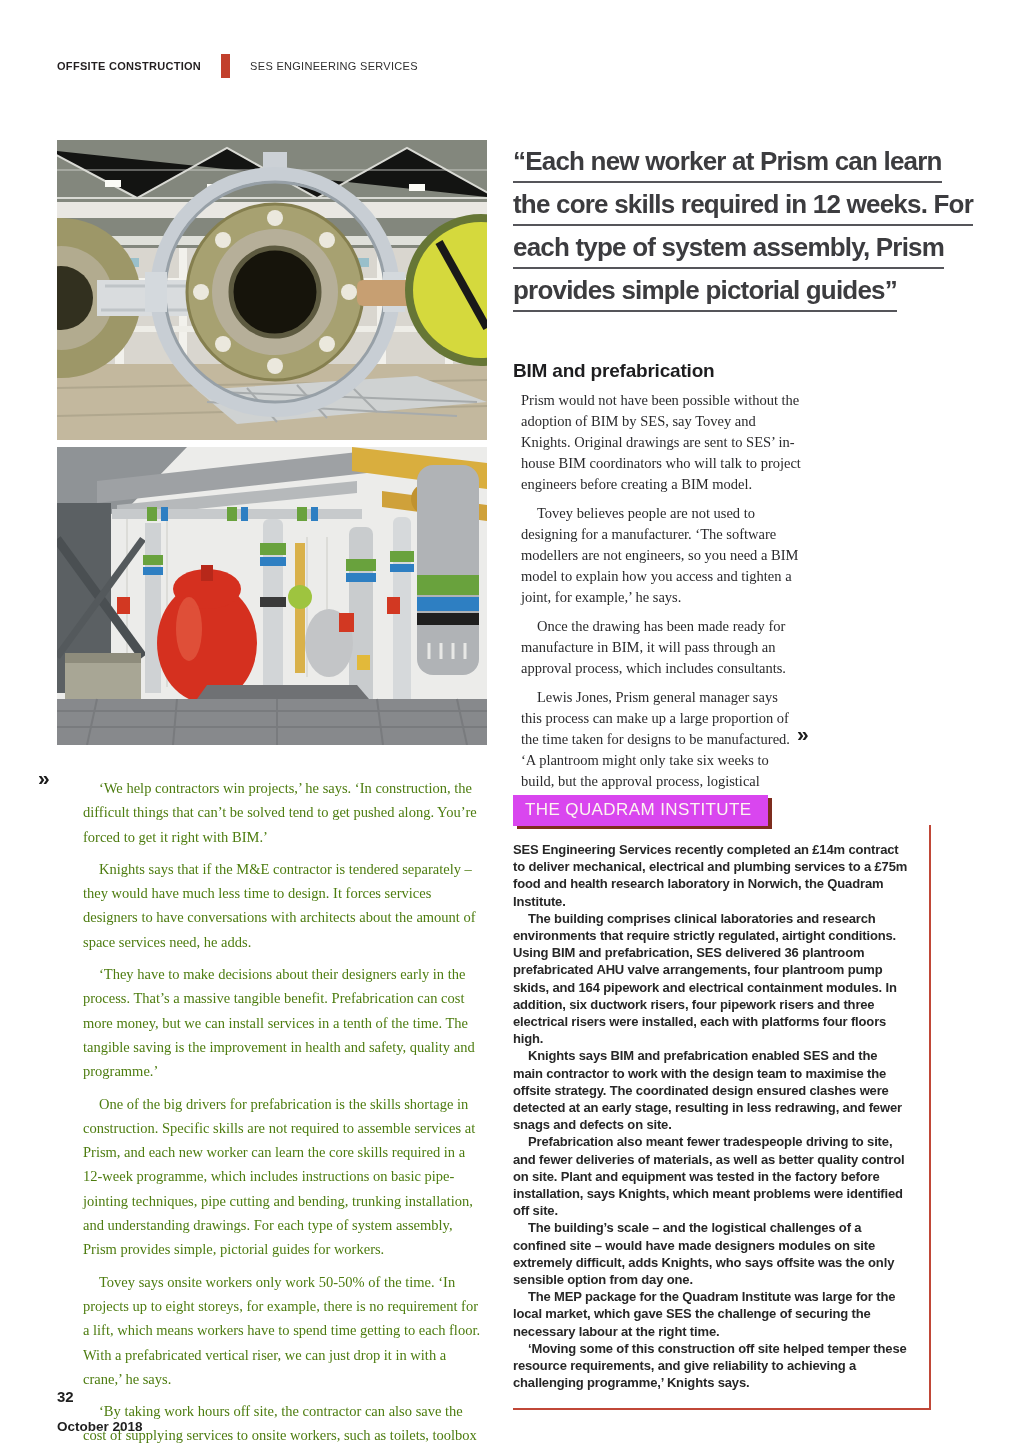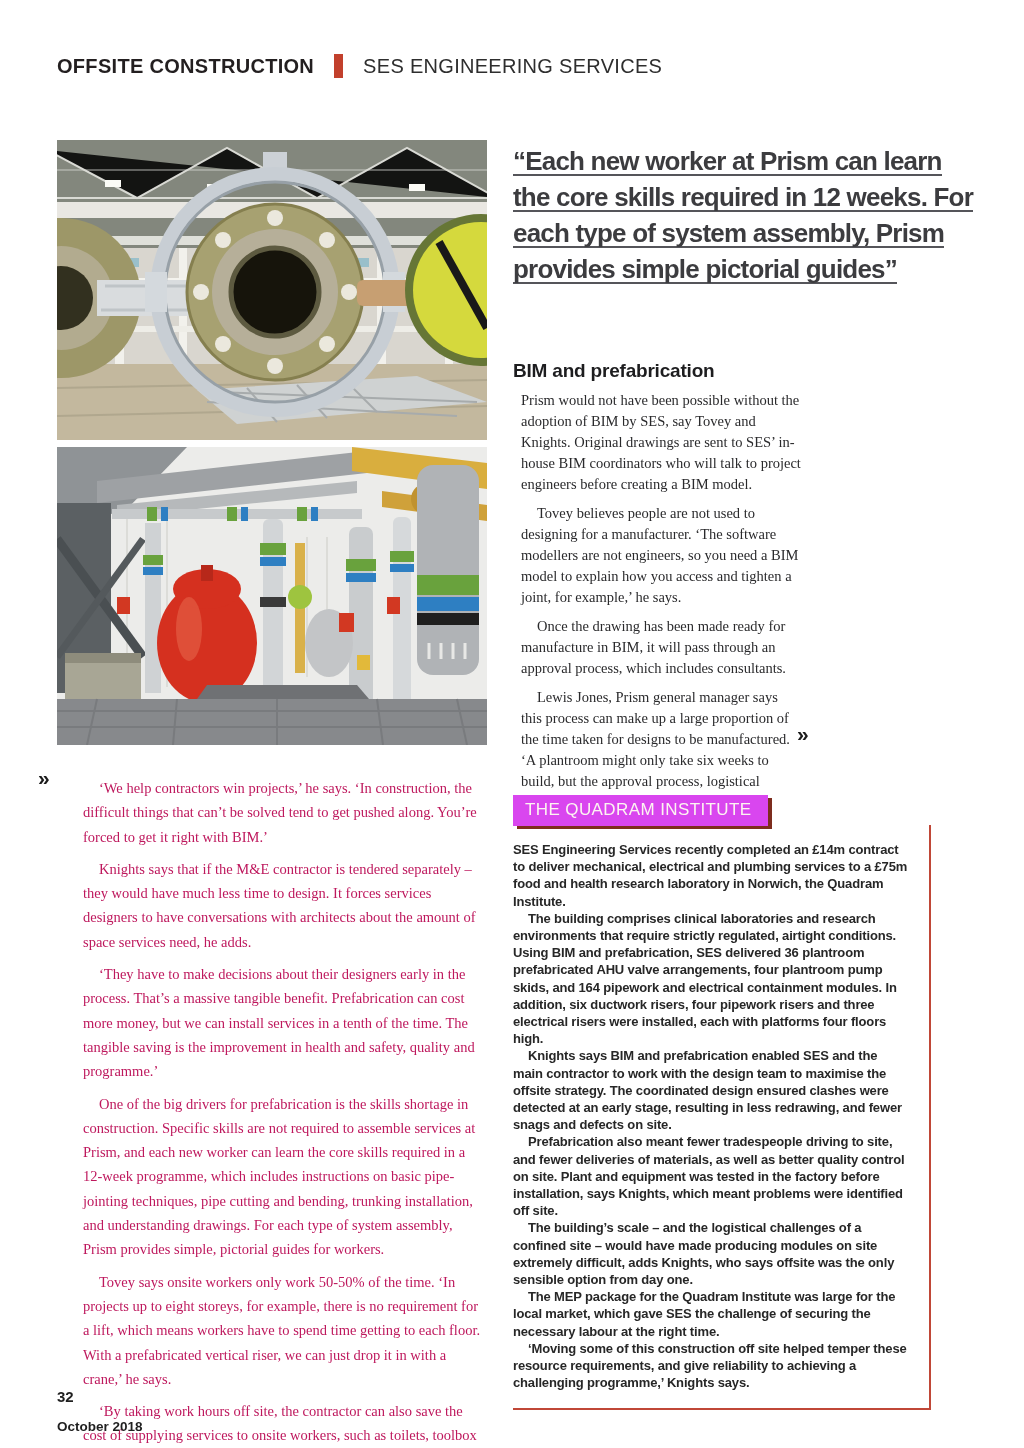--- a/index.html
+++ b/index.html
@@ -9,39 +9,39 @@
     background:#ffffff;
     margin:0 auto;
     overflow:hidden;
     font-family:"Liberation Sans", sans-serif;
     color:#231f20;
   }
   
   .kicker{
     position:absolute;left:57px;top:54px;
     display:flex;align-items:center;gap:20px;
-    font-size:20px;letter-spacing:.3px;
+    font-size:11px;letter-spacing:.3px;
   }
   .kicker .section{font-weight:bold;color:#231f20;}
   .kicker .bar{width:9px;height:24px;background:#c2402c;}
   .kicker .subsection{font-weight:400;color:#2e2e2e;}
   
   .photo{position:absolute;left:57px;overflow:hidden;background:#d6d3cb;}
   .photo.one{top:140px;width:430px;height:300px;}
   .photo.two{top:447px;width:430px;height:298px;}
   .photo svg{display:block;}
   
   .pullquote{
     position:absolute;left:513px;top:148px;width:430px;
     font-weight:700;font-size:26px;letter-spacing:-.8px;
     color:#3c3c3f;line-height:1;
   }
   .pullquote .ql{
     display:table;
-    margin-bottom:8px;
+    padding-bottom:7px;margin-bottom:8px;
     border-bottom:2px solid #55555a;
     white-space:nowrap;
   }
   
   .bim{position:absolute;left:513px;top:360px;width:296px;}
   .bim h3{
     margin:0 0 6px 0;font-size:19px;font-weight:700;color:#1d1d1f;
     letter-spacing:-.2px;
   }
   .serif-par{
@@ -49,21 +49,21 @@
     font-size:14.5px;line-height:21px;color:#2a2a2c;
     margin:8px;text-align:left;
   }
   .bim .serif-par + .serif-par{text-indent:16px;}
   .cont-marker{
     position:absolute;left:797px;top:722px;
     font-size:21px;font-weight:700;color:#1b1b1b;
   }
   
   .leftcol{position:absolute;left:75px;top:768px;width:420px;}
-  .leftcol .serif-par{font-size:14.5px;line-height:24.3px;color:#be185d;}
+  .leftcol .serif-par{font-size:14.5px;line-height:24.3px;color:#4d7c0f;}
   .leftcol .serif-par + .serif-par{text-indent:16px;}
   .lead-marker{
     position:absolute;left:38px;top:766px;
     font-size:21px;font-weight:700;color:#1b1b1b;
   }
   .leftcol .serif-par:first-child{text-indent:16px;}
   
   .sidebar{position:absolute;left:513px;top:795px;width:438px;}
   .sidebar-tab{
     display:inline-block;position:relative;z-index:2;
@@ -316,21 +316,21 @@
     <p class="serif-par">‘By taking work hours off site, the contractor can also save the cost of supplying services to onsite workers, such as toilets, toolbox talks, safety inductions and welfare facilities,’ says Tovey.</p>
   </div>
 
   <div class="sidebar">
     <div class="sidebar-tab">THE QUADRAM INSTITUTE</div>
     <div class="sidebar-box">
       <p class="sans-par">SES Engineering Services recently completed an £14m contract to deliver mechanical, electrical and plumbing services to a £75m food and health research laboratory in Norwich, the Quadram Institute.</p>
       <p class="sans-par">The building comprises clinical laboratories and research environments that require strictly regulated, airtight conditions. Using BIM and prefabrication, SES delivered 36 plantroom prefabricated AHU valve arrangements, four plantroom pump skids, and 164 pipework and electrical containment modules. In addition, six ductwork risers, four pipework risers and three electrical risers were installed, each with platforms four floors high.</p>
       <p class="sans-par">Knights says BIM and prefabrication enabled SES and the main contractor to work with the design team to maximise the offsite strategy. The coordinated design ensured clashes were detected at an early stage, resulting in less redrawing, and fewer snags and defects on site.</p>
       <p class="sans-par">Prefabrication also meant fewer tradespeople driving to site, and fewer deliveries of materials, as well as better quality control on site. Plant and equipment was tested in the factory before installation, says Knights, which meant problems were identified off site.</p>
-      <p class="sans-par">The building’s scale – and the logistical challenges of a confined site – would have made producing modules on site extremely difficult, adds Knights, who says offsite was the only sensible option from day one.</p>
+      <p class="sans-par">The building’s scale – and the logistical challenges of a confined site – would have made designers modules on site extremely difficult, adds Knights, who says offsite was the only sensible option from day one.</p>
       <p class="sans-par">The MEP package for the Quadram Institute was large for the local market, which gave SES the challenge of securing the necessary labour at the right time.</p>
       <p class="sans-par">‘Moving some of this construction off site helped temper these resource requirements, and give reliability to achieving a challenging programme,’ Knights says.</p>
     </div>
   </div>
 
   <div class="footer">
     <span class="pageno">32</span>
     <span>October 2018</span>
     <span>www.cibsejournal.com</span>
   </div>

